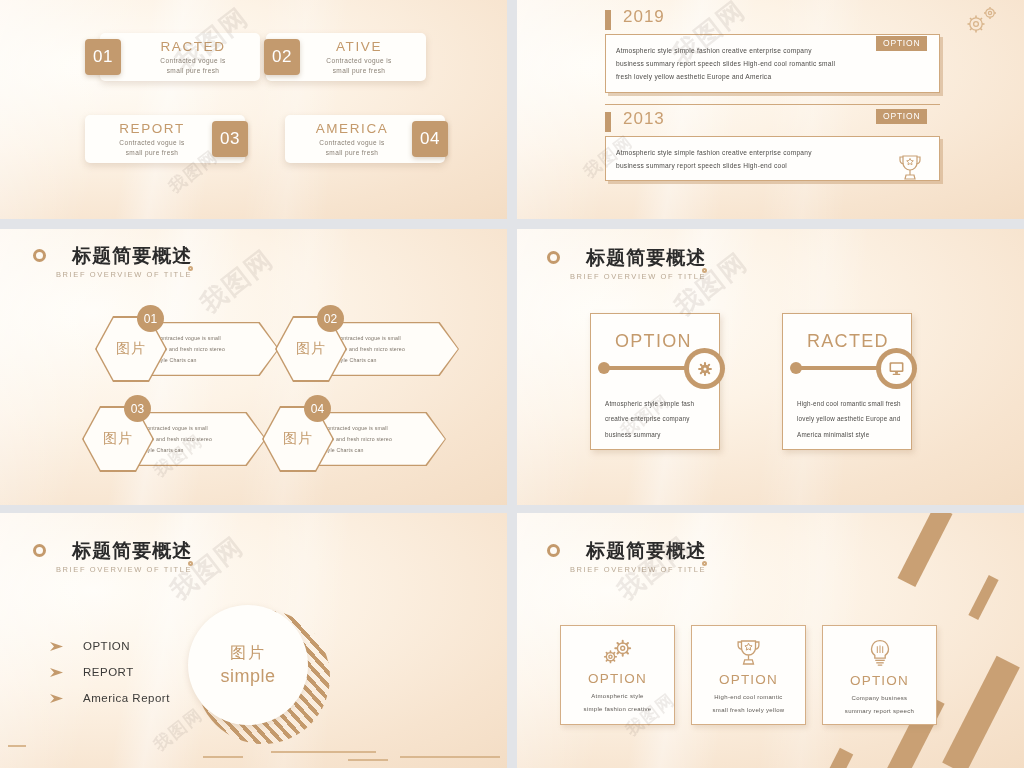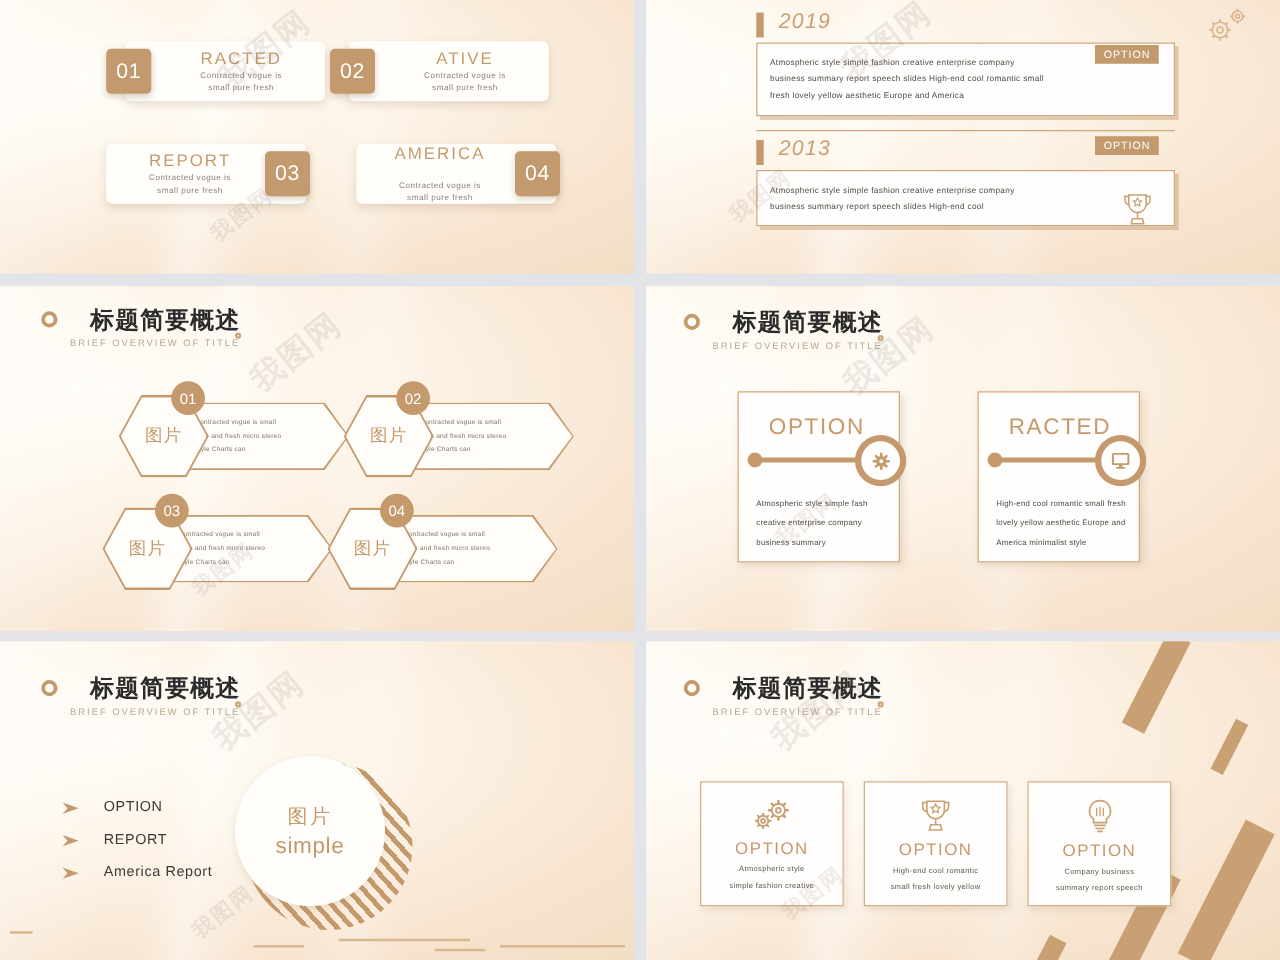--- a/index.html
+++ b/index.html
@@ -107,21 +107,21 @@
   .nc-right { padding-right: 26px; }
 
   
   .yearrow { position: absolute; width: 335px; }
   .yearrow .ybar {
     position: absolute; left: 0; top: 0;
     width: 6px; height: 20px; background: #c39a6e;
   }
   .yearrow .ylbl {
     position: absolute; left: 18px; top: -3px;
-    font-size: 17px; color: #c99f72; letter-spacing: 1px; font-style: italic;
+    font-size: 17px; color: #c99f72; letter-spacing: 1px;
   }
   .yearrow .ybox {
     position: absolute; left: 0; top: 24px;
     width: 335px;
     background: #fffefc;
     border: 1px solid #cfa87d;
     box-shadow: 3px 3px 0 rgba(196,154,108,0.45);
     padding: 9px 10px 8px 10px;
   }
   .yearrow .ybox p {
@@ -285,37 +285,37 @@
     <div class="wm sm" style="left:165px; top:160px;">我图网</div>
 
     <div class="numcard nc-left" style="left:100px; top:33px;">
       <div class="ttl">RACTED</div>
       <div class="sub">
         <span>Contracted  vogue  is</span><br><span>small pure  fresh</span>
       </div>
     </div>
     <div class="numbadge" style="left:85px; top:39px;">01</div>
 
-    <div class="numcard nc-left" style="left:279px; top:33px;">
+    <div class="numcard nc-left" style="left:266px; top:33px;">
       <div class="ttl">ATIVE</div>
       <div class="sub">
         <span>Contracted  vogue  is</span><br><span>small pure  fresh</span>
       </div>
     </div>
     <div class="numbadge" style="left:264px; top:39px;">02</div>
 
     <div class="numcard nc-right" style="left:85px; top:115px;">
       <div class="ttl">REPORT</div>
       <div class="sub">
         <span>Contracted  vogue  is</span><br><span>small pure  fresh</span>
       </div>
     </div>
     <div class="numbadge" style="left:212px; top:121px;">03</div>
 
-    <div class="numcard nc-right" style="left:285px; top:115px;justify-content:space-between;">
+    <div class="numcard nc-right" style="left:285px; top:115px;">
       <div class="ttl">AMERICA</div>
       <div class="sub">
         <span>Contracted  vogue  is</span><br><span>small pure  fresh</span>
       </div>
     </div>
     <div class="numbadge" style="left:412px; top:121px;">04</div>
   </div>
 
   <div class="slide" id="slide2">
     <div class="wm" style="left:150px; top:15px;">我图网</div>

